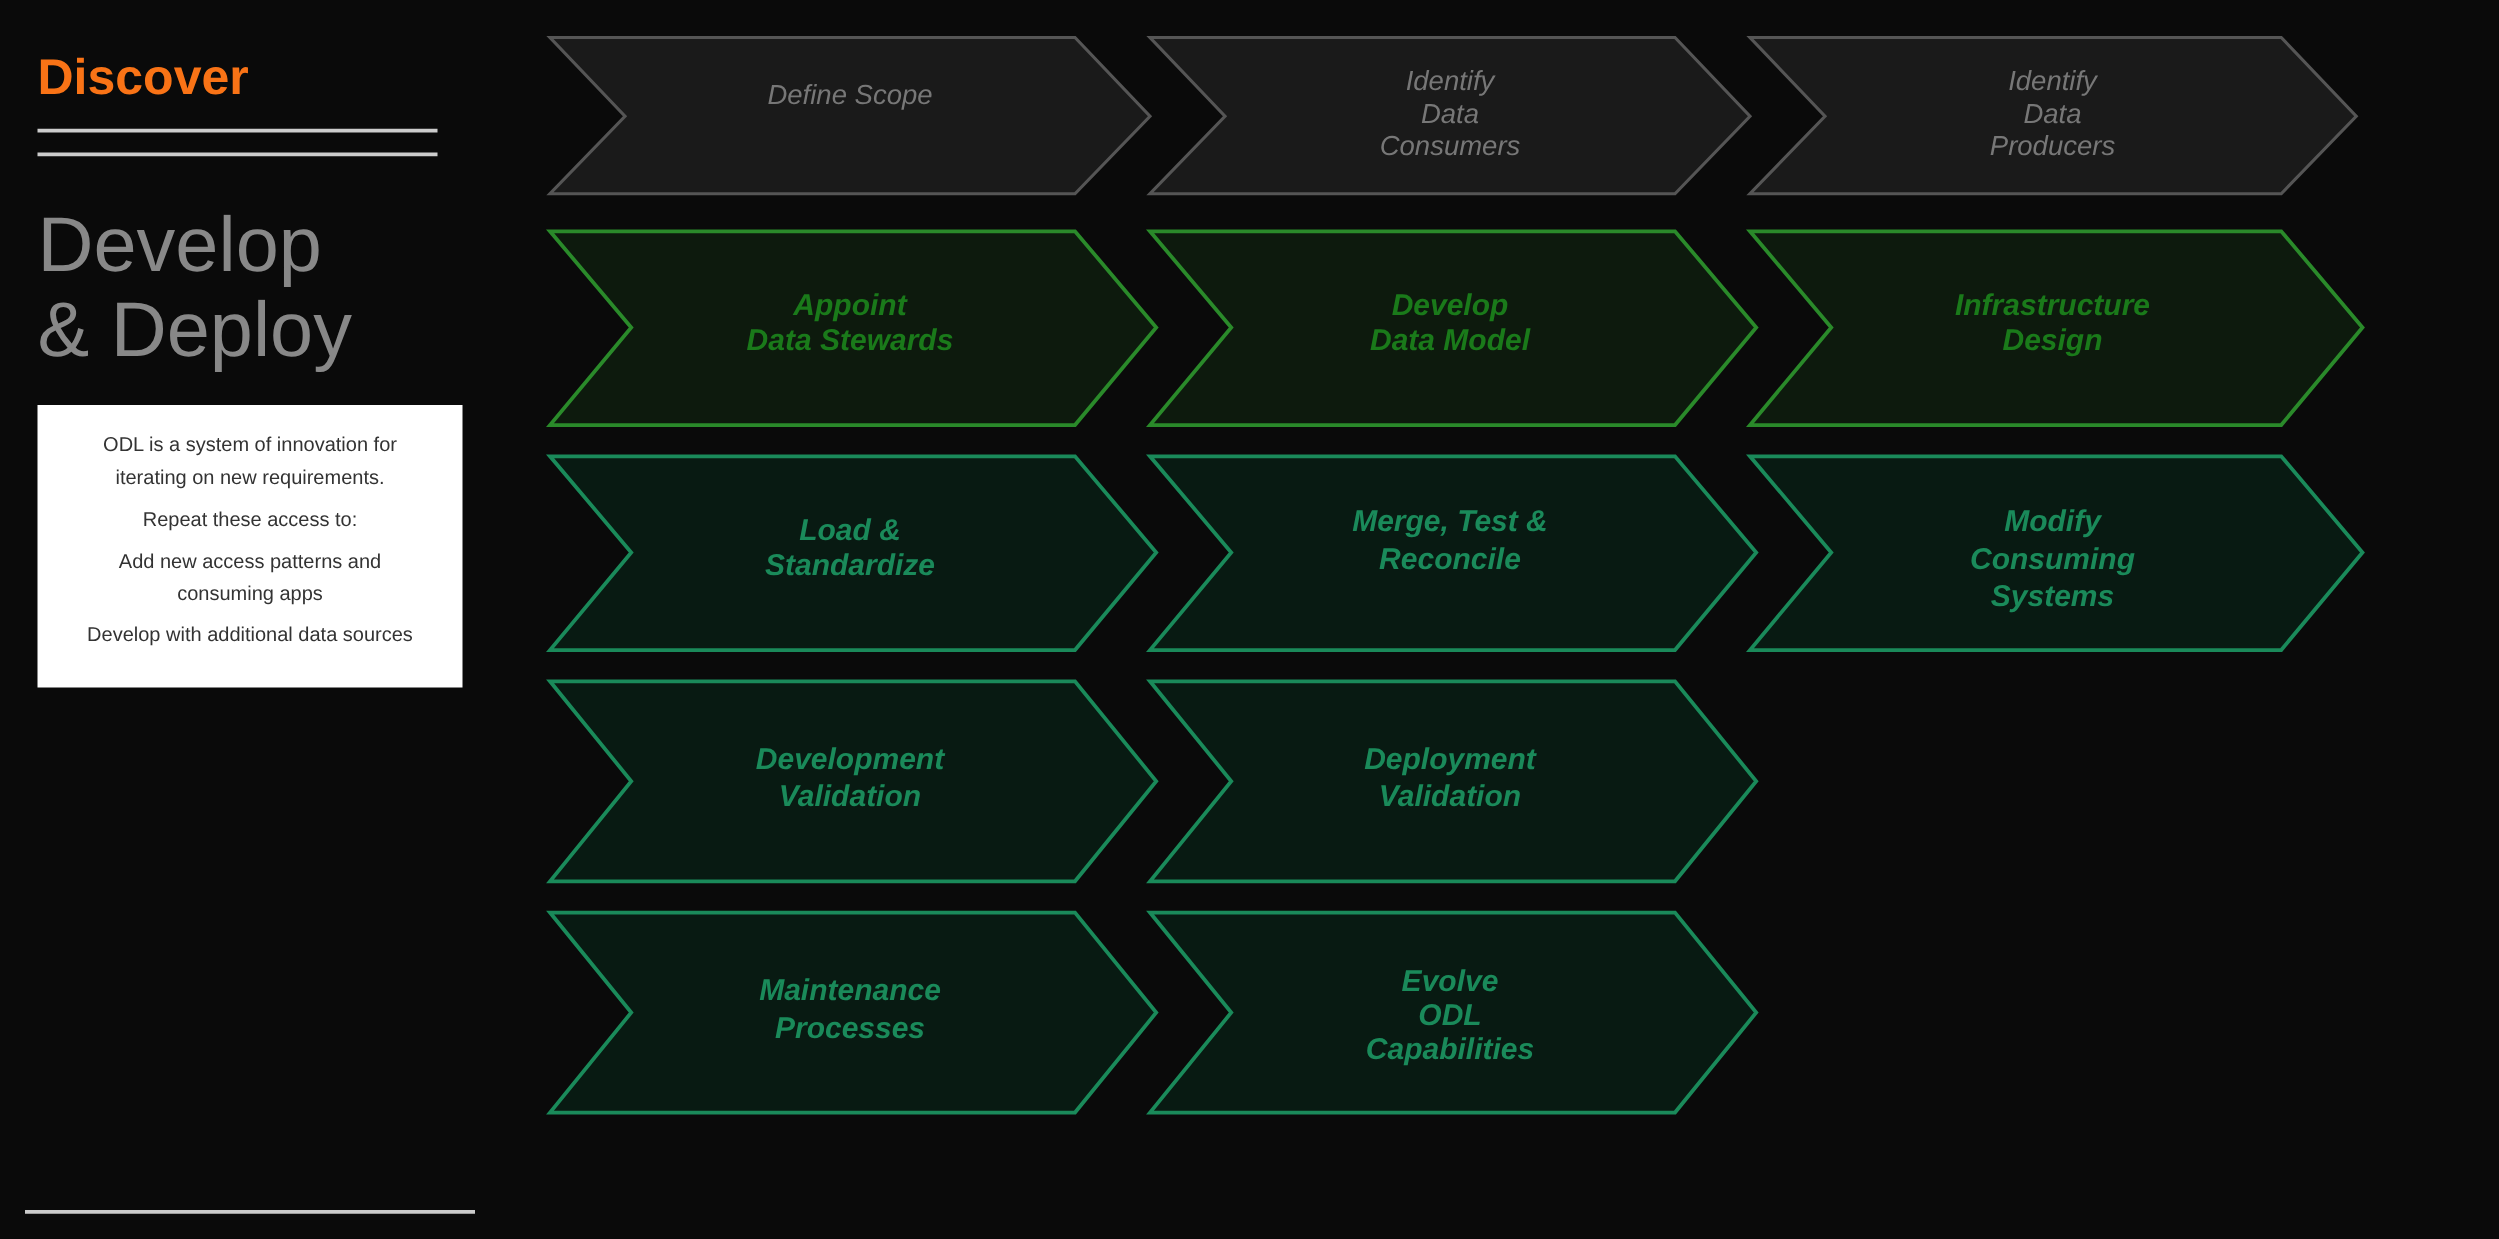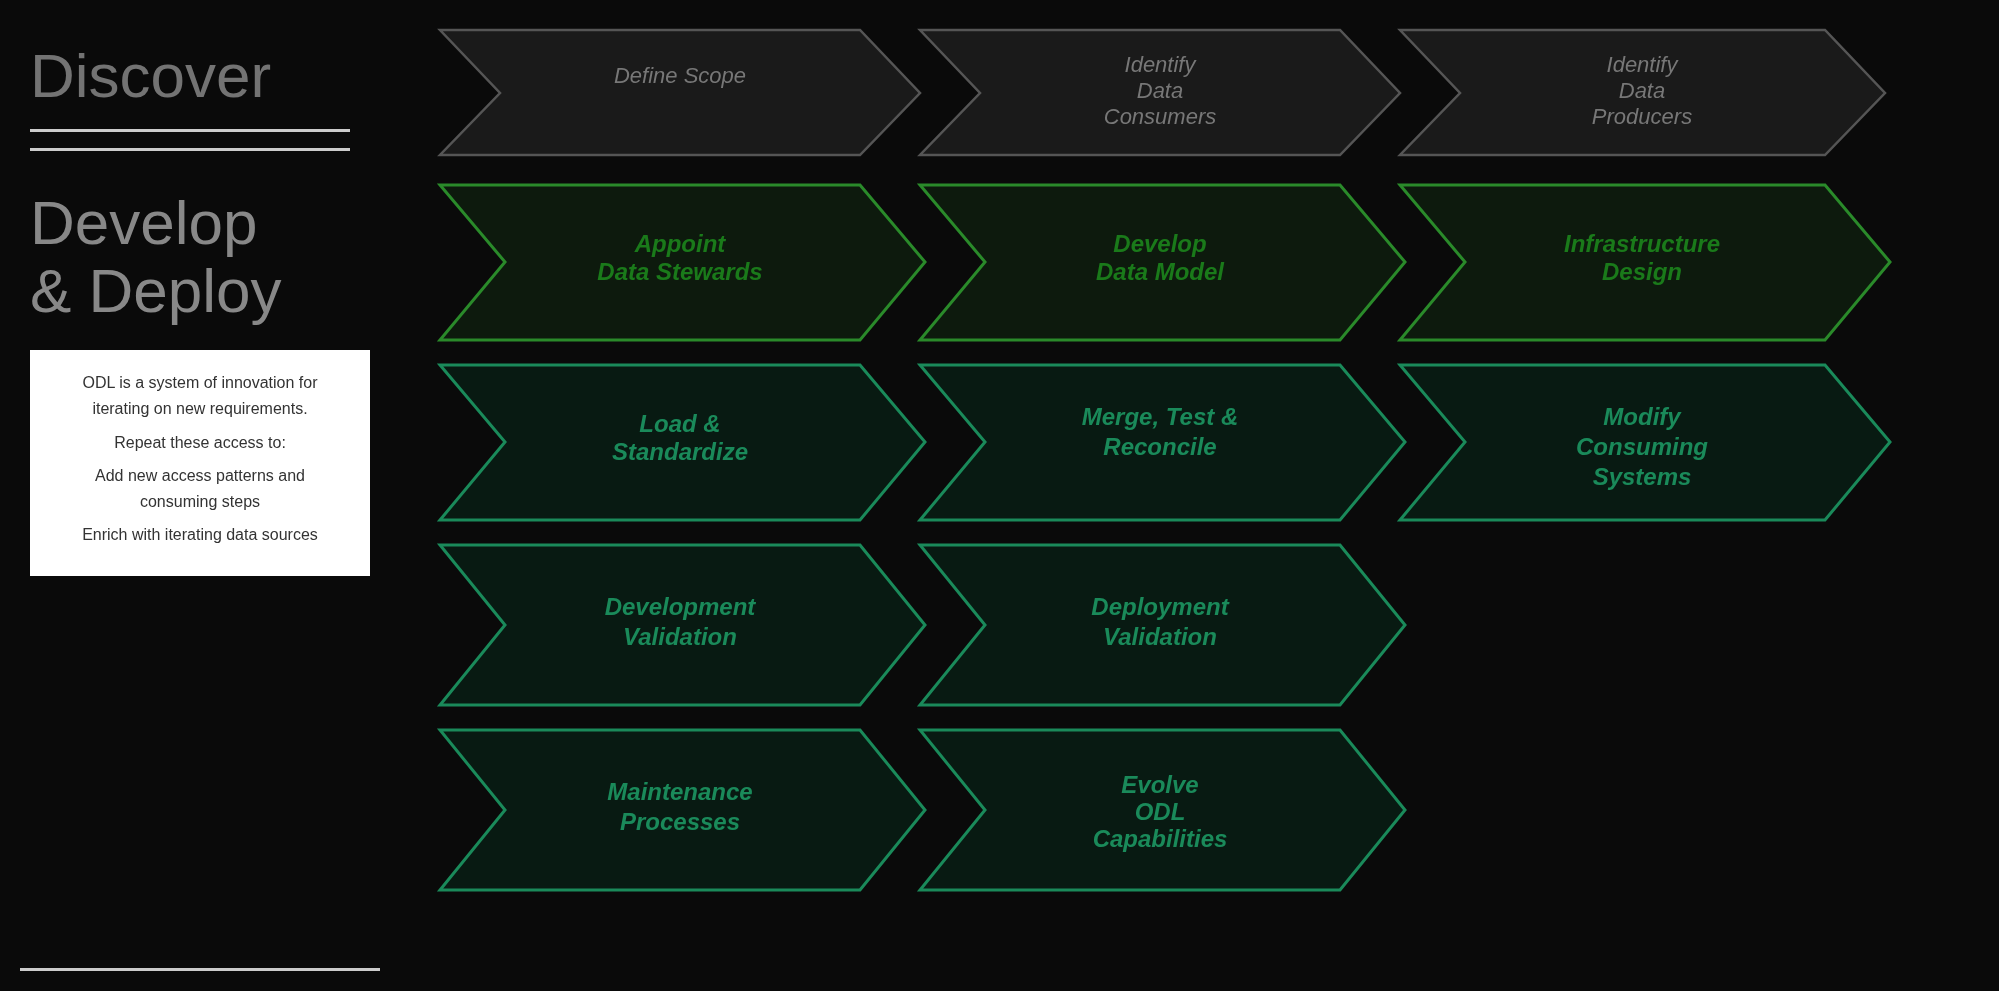--- a/index.html
+++ b/index.html
@@ -18,23 +18,23 @@
       left: 0;
       top: 0;
       width: 420px;
       height: 991px;
       display: flex;
       flex-direction: column;
       padding: 20px 30px;
     }
 
     .discover-title {
-      color: #737373;
-      font-size: 62px;
-      font-weight: 400;
+      color: #f97316;
+      font-size: 40px;
+      font-weight: 700;
       margin-top: 20px;
       margin-bottom: 10px;
     }
 
     .divider-line {
       width: 320px;
       height: 3px;
       background: #ccc;
       margin: 8px 0;
     }
@@ -86,22 +86,22 @@
 <body>
 
 <div class="left-panel">
   <div class="discover-title">Discover</div>
   <div class="divider-line"></div>
   <div class="divider-line"></div>
   <div class="develop-title">Develop<br>&amp; Deploy</div>
   <div class="info-box">
     <p>ODL is a system of innovation for iterating on new requirements.</p>
     <p>Repeat these access to:</p>
-    <p>Add new access patterns and consuming steps</p>
-    <p>Enrich with iterating data sources</p>
+    <p>Add new access patterns and consuming apps</p>
+    <p>Develop with additional data sources</p>
   </div>
   <div class="bottom-divider"></div>
 </div>
 
 <div class="right-content">
   <svg width="1560" height="960" viewBox="0 0 1560 960">
 
     <g>
       <polygon points="10,20 430,20 490,83 430,145 10,145 70,83" fill="#1a1a1a" stroke="#555" stroke-width="2.5"></polygon>
       <text x="250" y="73" text-anchor="middle" fill="#777" font-size="22" font-family="Arial" font-weight="400">Define Scope</text>

